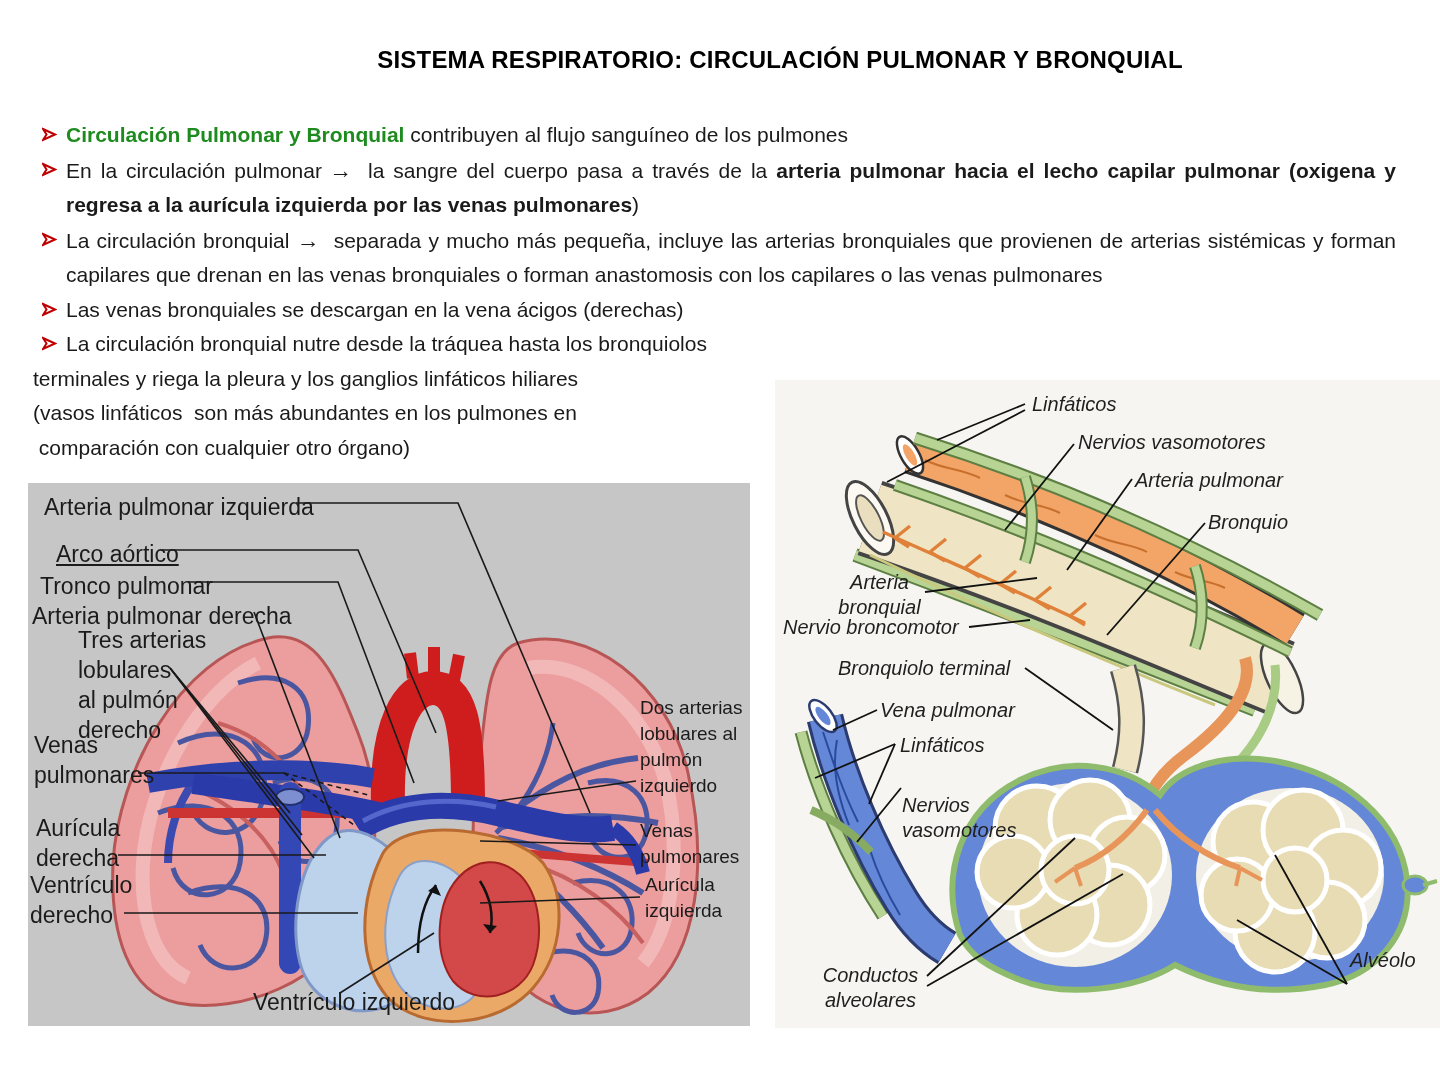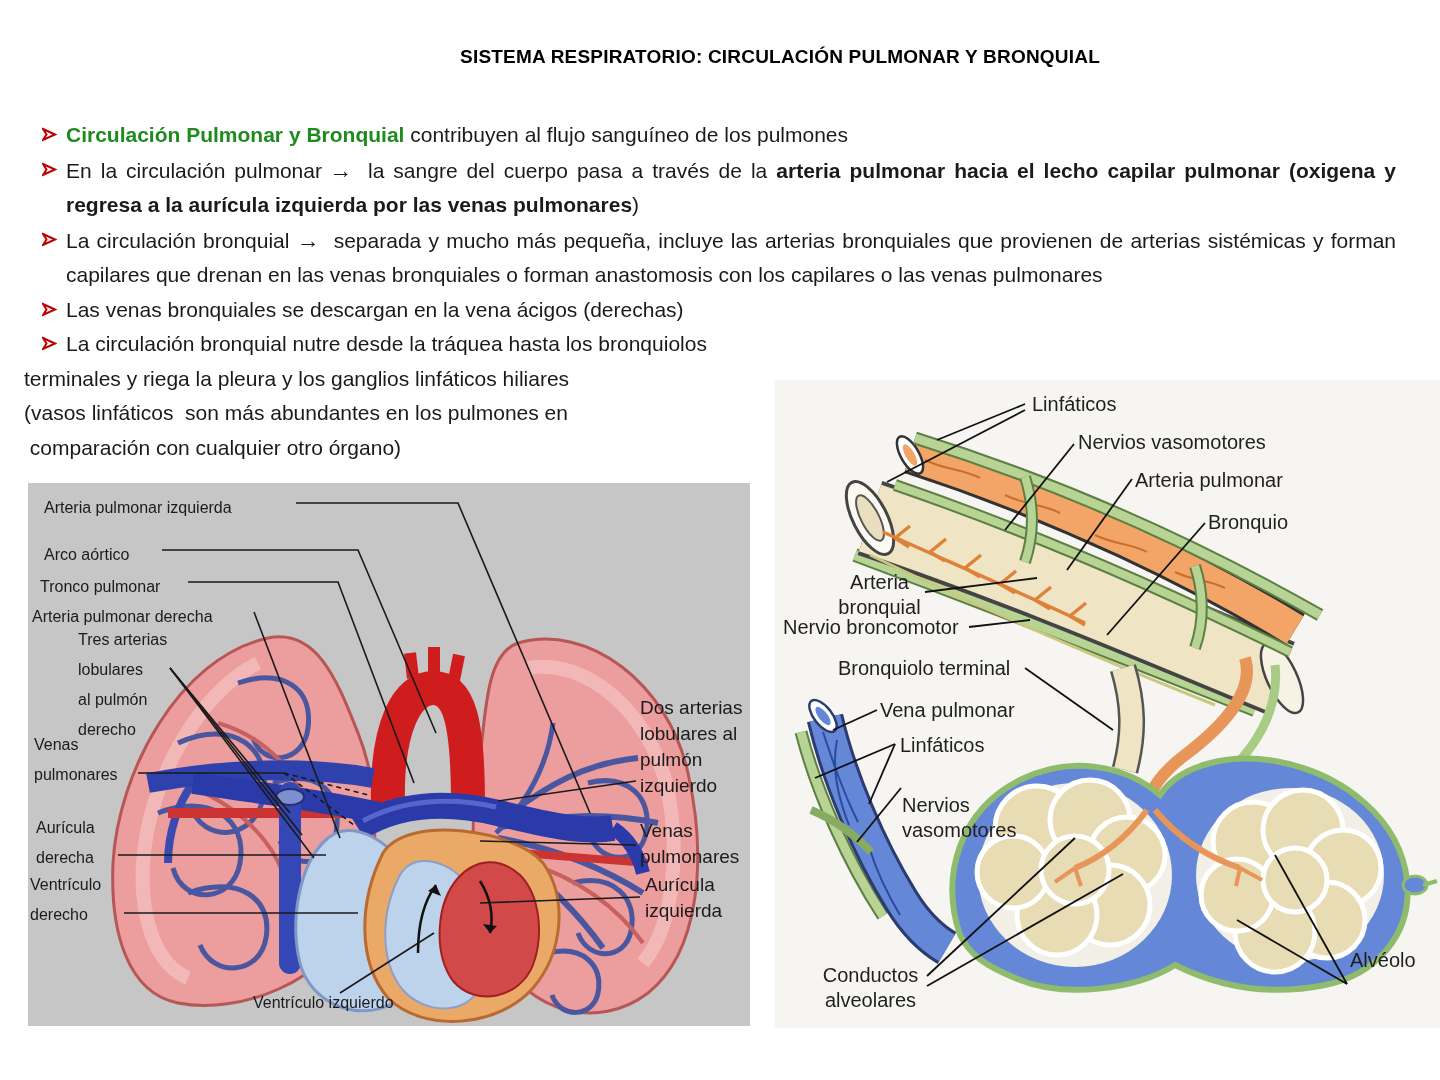--- a/index.html
+++ b/index.html
@@ -1,33 +1,33 @@
 <!DOCTYPE html>
 <html><head>
 <meta charset="utf-8">
 <style>
   html,body{margin:0;padding:0;}
   .page{position:relative;width:1440px;height:1080px;background:#ffffff;overflow:hidden;
         font-family:"Liberation Sans",sans-serif;color:#1a1a1a;}
   .title{position:absolute;top:46px;left:0;width:1440px;box-sizing:border-box;padding-left:120px;
-         text-align:center;font-size:19px;font-weight:bold;letter-spacing:0.2px;color:#000;}
+         text-align:center;font-size:24px;font-weight:bold;letter-spacing:0.2px;color:#000;}
   .textblock{position:absolute;top:118px;left:0;width:1428px;box-sizing:border-box;}
   .brow{position:relative;padding-left:66px;padding-right:32px;font-size:21px;line-height:34.5px;}
   .brow.just{text-align:justify;}
   .bmark{position:absolute;left:42px;top:9px;width:15px;height:15px;}
-  .cont{padding-left:24px;padding-right:40px;font-size:21px;line-height:34.8px;white-space:pre-wrap;}
+  .cont{padding-left:33px;padding-right:40px;font-size:21px;line-height:34.8px;white-space:pre-wrap;}
   .bold{font-weight:bold;}
   .green{font-weight:bold;color:#1e8b1e;}
   .arrow{font-weight:bold;margin:0 7px;font-size:23px;}
   .fig{position:absolute;}
   .fig svg{position:absolute;left:0;top:0;}
   .fig-left{left:28px;top:483px;width:722px;height:543px;background:#c6c6c6;}
-  .fig-right{left:775px;top:380px;width:665px;height:648px;background:#c2410c;}
+  .fig-right{left:775px;top:380px;width:665px;height:648px;background:#c2410c;font-style:italic;}
   .lbl{position:absolute;white-space:pre-line;color:#1b1b1b;}
-  .fig-left .lbl{font-size:16px;line-height:29px;}
+  .fig-left .lbl{font-size:23px;line-height:29px;}
   .fig-left .lbl.small{font-size:19px;line-height:26px;}
   .fig-right .lbl{font-size:20px;line-height:25px;color:#1f1f1f;}
   .tc{text-align:center;}
 </style>
 </head>
 <body>
 
 <div class="page">
 
   <div class="title">SISTEMA RESPIRATORIO: CIRCULACIÓN PULMONAR Y BRONQUIAL</div>
@@ -140,21 +140,21 @@
         <path d="M 256 290 L 326 342" stroke-dasharray="5 4"></path>
         <path d="M 90 372 L 298 372"></path>
         <path d="M 96 430 L 330 430"></path>
         <path d="M 312 510 L 406 450"></path>
         <path d="M 608 298 L 470 318"></path>
         <path d="M 608 362 L 452 358"></path>
         <path d="M 612 414 L 452 420"></path>
       </g>
     </svg>
     <div class="lbl" style="left:16px;top:10px;">Arteria pulmonar izquierda</div>
-    <div class="lbl" style="left:16px;top:57px;">Arco aórtico</div>
+    <div class="lbl" style="left:28px;top:57px;text-decoration:underline;">Arco aórtico</div>
     <div class="lbl" style="left:12px;top:89px;">Tronco pulmonar</div>
     <div class="lbl" style="left:4px;top:119px;">Arteria pulmonar derecha</div>
     <div class="lbl" style="left:50px;top:142px;line-height:30px;">Tres arterias
 lobulares
 al pulmón
 derecho</div>
     <div class="lbl" style="left:6px;top:247px;line-height:30px;">Venas
 pulmonares</div>
     <div class="lbl" style="left:8px;top:330px;line-height:30px;">Aurícula
 derecha</div>

